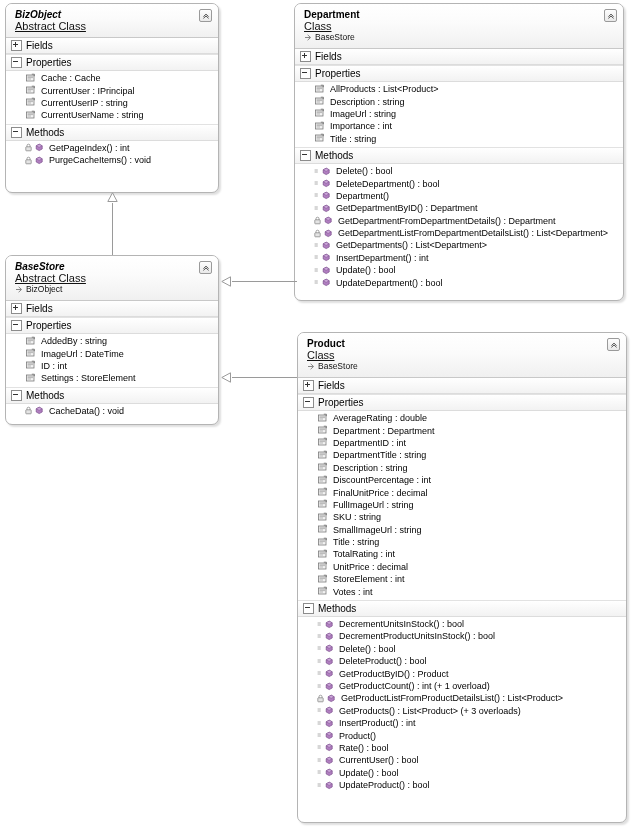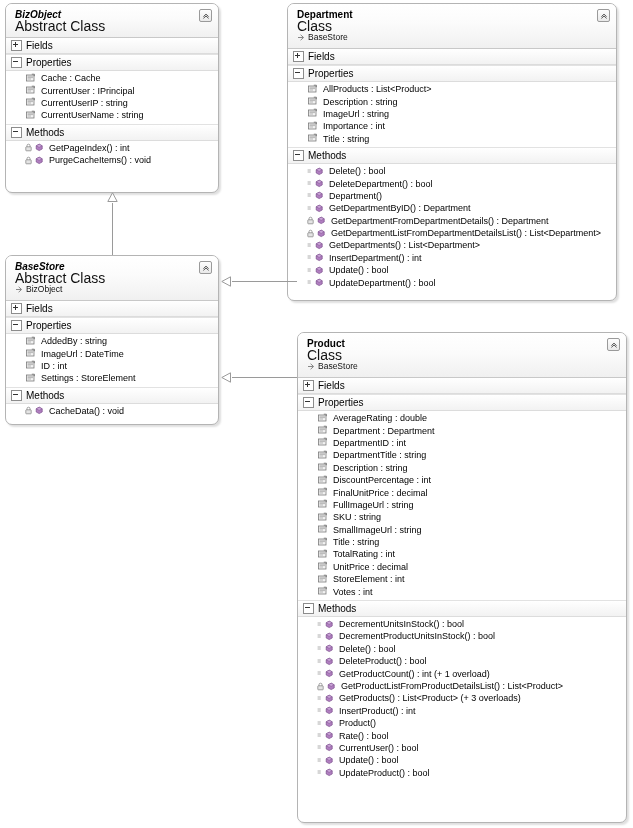--- a/index.html
+++ b/index.html
@@ -31,23 +31,24 @@
     border-bottom:1px solid #c8c8c8;
   }
   .cls-name{
     font-size:10px;
     font-weight:bold;
     line-height:12px;
     letter-spacing:0px;
   }
   .cls-name.italic{font-style:italic;}
   .cls-kind{
-    font-size:14px;
+    font-size:11px;
     line-height:11px;
     color:#111;
+    text-decoration:underline;
   }
   .cls-base{
     font-size:8.5px;
     line-height:11px;
     color:#111;
     display:flex;
     align-items:center;
     gap:2px;
   }
   .collapse-btn{
@@ -289,21 +290,21 @@
             </svg>
             <svg width="12" height="11" viewBox="0 0 12 11" class="ico">
               <path d="M7.2 2.2 l3.0 1.6 0 3.2 -3.0 1.6 -3.0 -1.6 0 -3.2 z" fill="#b07ec0" stroke="#7b4f8c" stroke-width="0.7"></path>
               <path d="M7.2 2.2 l3.0 1.6 -3.0 1.6 -3.0 -1.6 z" fill="#cba6d8" stroke="#7b4f8c" stroke-width="0.5"></path>
             </svg>
           </span>
           <span class="label">CacheData() : void</span>
         </div>
       </div>
     </div>
-    <div class="card" style="left: 287px; top: 3px; width: 330px; height: 298px;">
+    <div class="card" style="left: 294px; top: 3px; width: 330px; height: 298px;">
       <div class="card-header">
         <div class="cls-name">Department</div>
         <div class="cls-kind">Class</div>
         <div class="cls-base">
           <span>
             <svg width="9" height="9" viewBox="0 0 9 9" class="ico">
               <path d="M1 4.5 h5" stroke="#7a7a7a" stroke-width="0.9"></path>
               <path d="M3.6 1.8 L6.6 4.5 L3.6 7.2" fill="none" stroke="#7a7a7a" stroke-width="0.9"></path>
             </svg>
           </span>
@@ -730,20 +731,32 @@
           <span style="display: flex; align-items: center;">
             <svg width="5" height="9" viewBox="0 0 5 9" class="ico">
               <path d="M0.6 3 h3.2 M0.6 5 h3.2" stroke="#9a9a9a" stroke-width="0.8"></path>
             </svg>
             <svg width="12" height="11" viewBox="0 0 12 11" class="ico">
               <path d="M7.2 2.2 l3.0 1.6 0 3.2 -3.0 1.6 -3.0 -1.6 0 -3.2 z" fill="#b07ec0" stroke="#7b4f8c" stroke-width="0.7"></path>
               <path d="M7.2 2.2 l3.0 1.6 -3.0 1.6 -3.0 -1.6 z" fill="#cba6d8" stroke="#7b4f8c" stroke-width="0.5"></path>
             </svg>
           </span>
           <span class="label">DeleteProduct() : bool</span>
+        </div>
+        <div class="member">
+          <span style="display: flex; align-items: center;">
+            <svg width="5" height="9" viewBox="0 0 5 9" class="ico">
+              <path d="M0.6 3 h3.2 M0.6 5 h3.2" stroke="#9a9a9a" stroke-width="0.8"></path>
+            </svg>
+            <svg width="12" height="11" viewBox="0 0 12 11" class="ico">
+              <path d="M7.2 2.2 l3.0 1.6 0 3.2 -3.0 1.6 -3.0 -1.6 0 -3.2 z" fill="#b07ec0" stroke="#7b4f8c" stroke-width="0.7"></path>
+              <path d="M7.2 2.2 l3.0 1.6 -3.0 1.6 -3.0 -1.6 z" fill="#cba6d8" stroke="#7b4f8c" stroke-width="0.5"></path>
+            </svg>
+          </span>
+          <span class="label">GetProductByID() : Product</span>
         </div>
         <div class="member">
           <span style="display: flex; align-items: center;">
             <svg width="5" height="9" viewBox="0 0 5 9" class="ico">
               <path d="M0.6 3 h3.2 M0.6 5 h3.2" stroke="#9a9a9a" stroke-width="0.8"></path>
             </svg>
             <svg width="12" height="11" viewBox="0 0 12 11" class="ico">
               <path d="M7.2 2.2 l3.0 1.6 0 3.2 -3.0 1.6 -3.0 -1.6 0 -3.2 z" fill="#b07ec0" stroke="#7b4f8c" stroke-width="0.7"></path>
               <path d="M7.2 2.2 l3.0 1.6 -3.0 1.6 -3.0 -1.6 z" fill="#cba6d8" stroke="#7b4f8c" stroke-width="0.5"></path>
             </svg>

